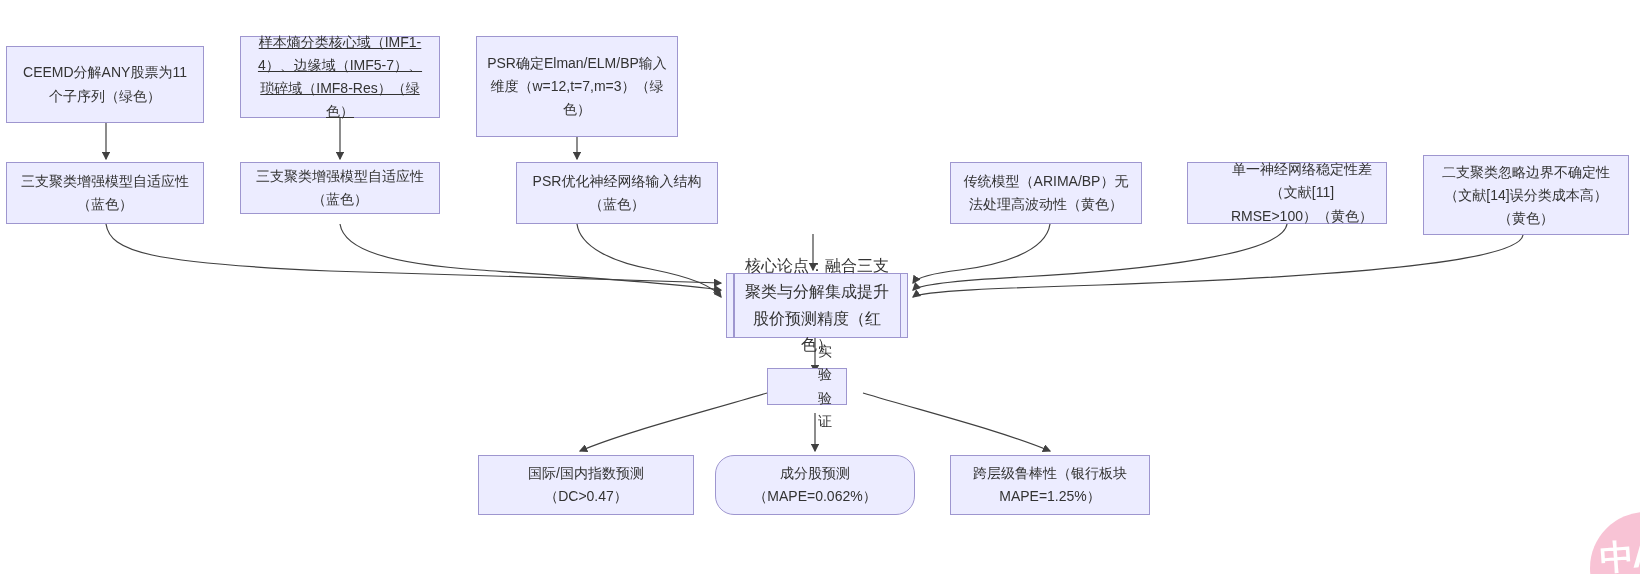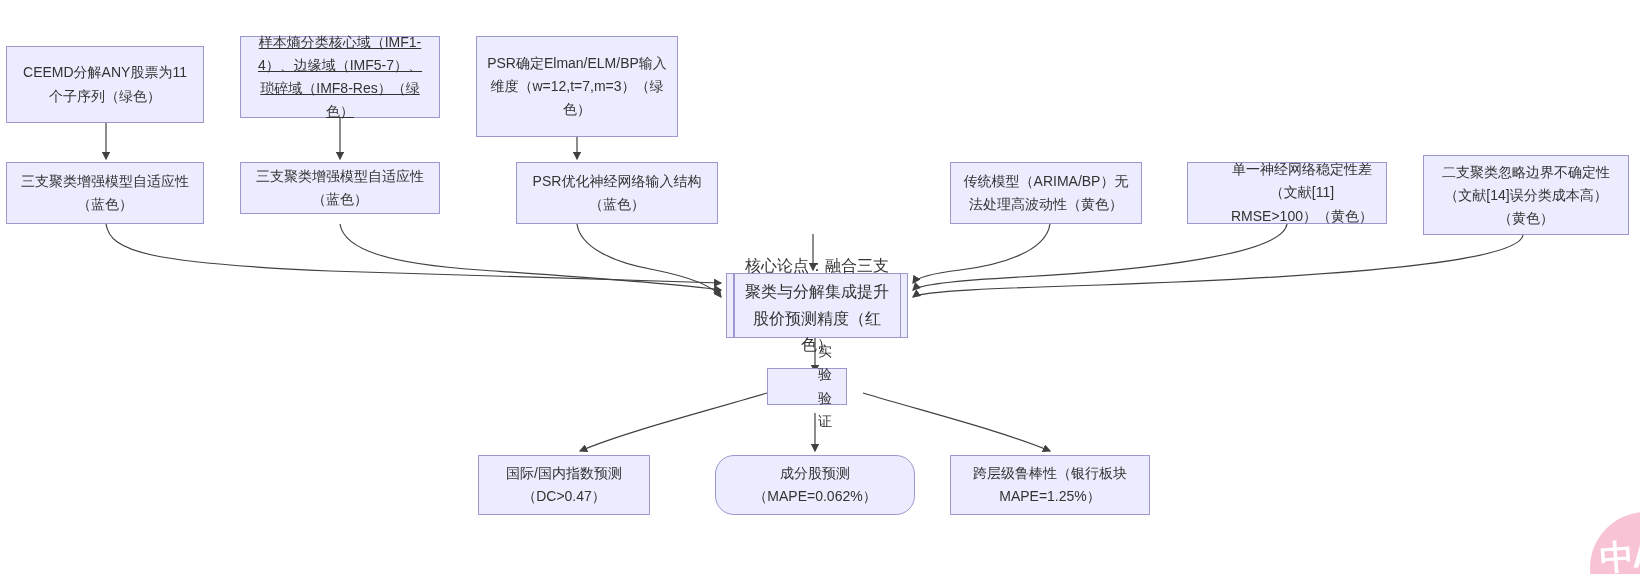--- a/index.html
+++ b/index.html
@@ -120,21 +120,21 @@
   </div>
 
   <div class="node subroutine" style="left:726px;top:273px;width:182px;height:65px;font-size:16px;">
     <span>核心论点：融合三支聚类与分解集成提升股价预测精度（红色）</span>
   </div>
 
   <div class="node" style="left:767px;top:368px;width:80px;height:37px;padding-left:46px;">
     <span>实验验证</span>
   </div>
 
-  <div class="node" style="left:478px;top:455px;width:172px;height:60px;">
+  <div class="node" style="left:478px;top:455px;width:216px;height:60px;">
     <span>国际/国内指数预测（DC&gt;0.47）</span>
   </div>
 
   <div class="node" style="left:715px;top:455px;width:200px;height:60px;border-radius:19px;">
     <span>成分股预测（MAPE=0.062%）</span>
   </div>
 
   <div class="node" style="left:950px;top:455px;width:200px;height:60px;">
     <span>跨层级鲁棒性（银行板块MAPE=1.25%）</span>
   </div>

